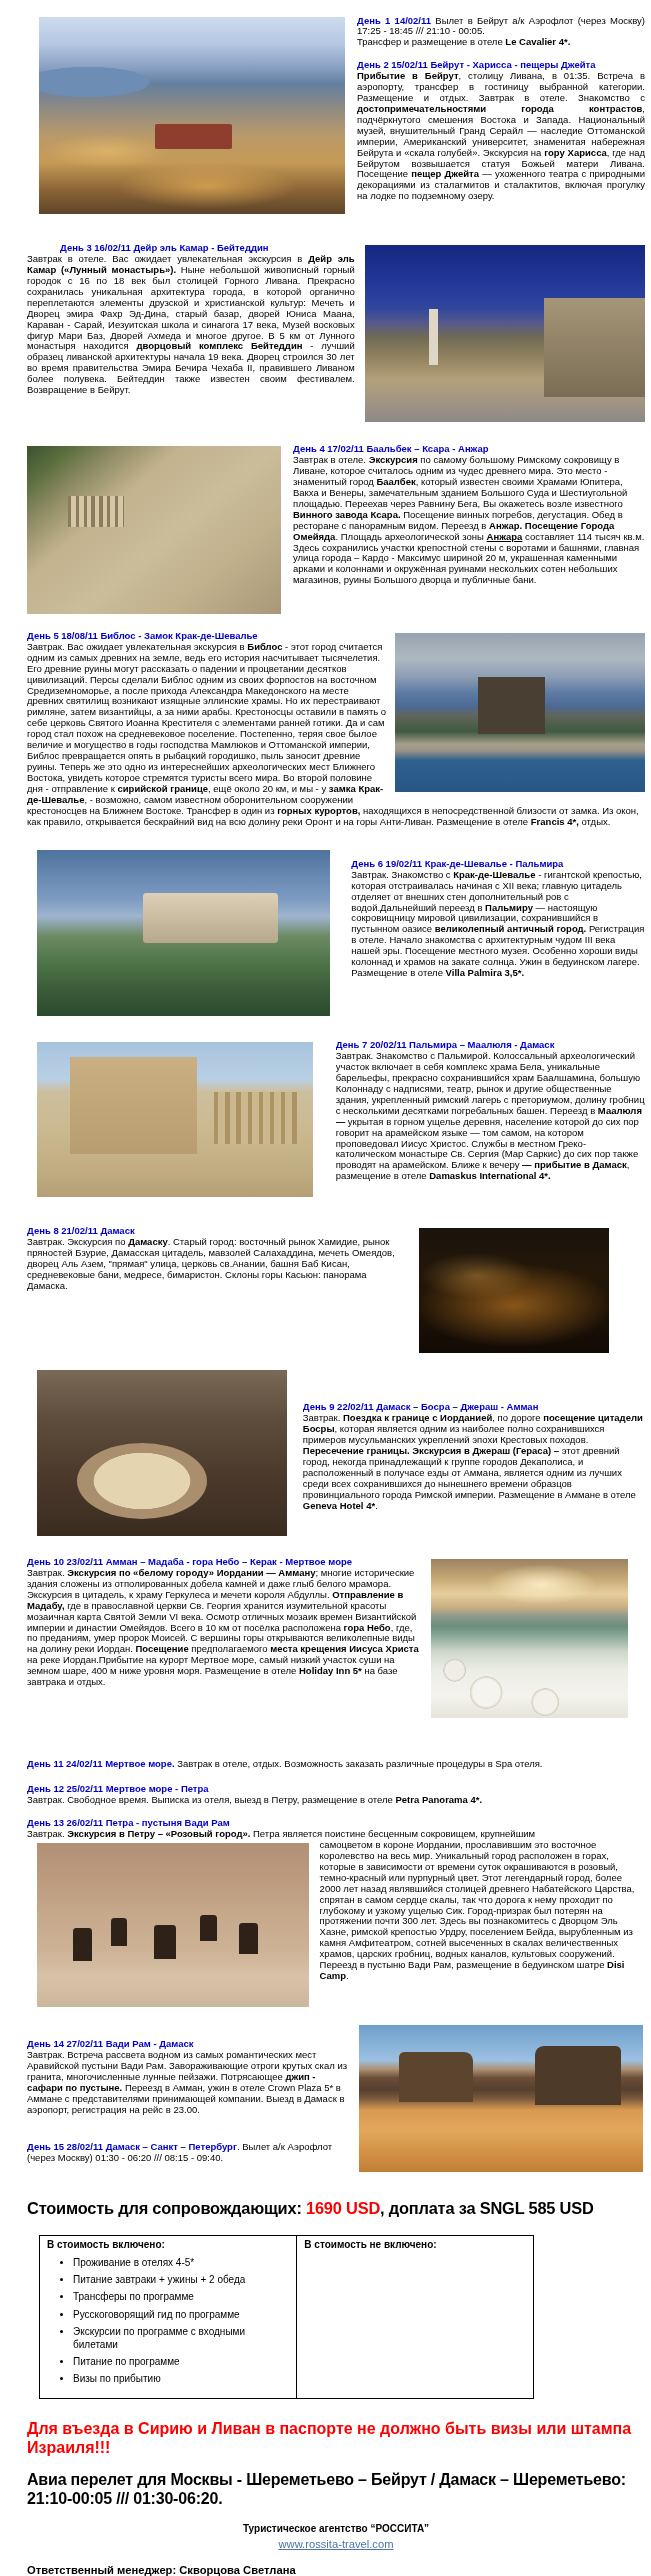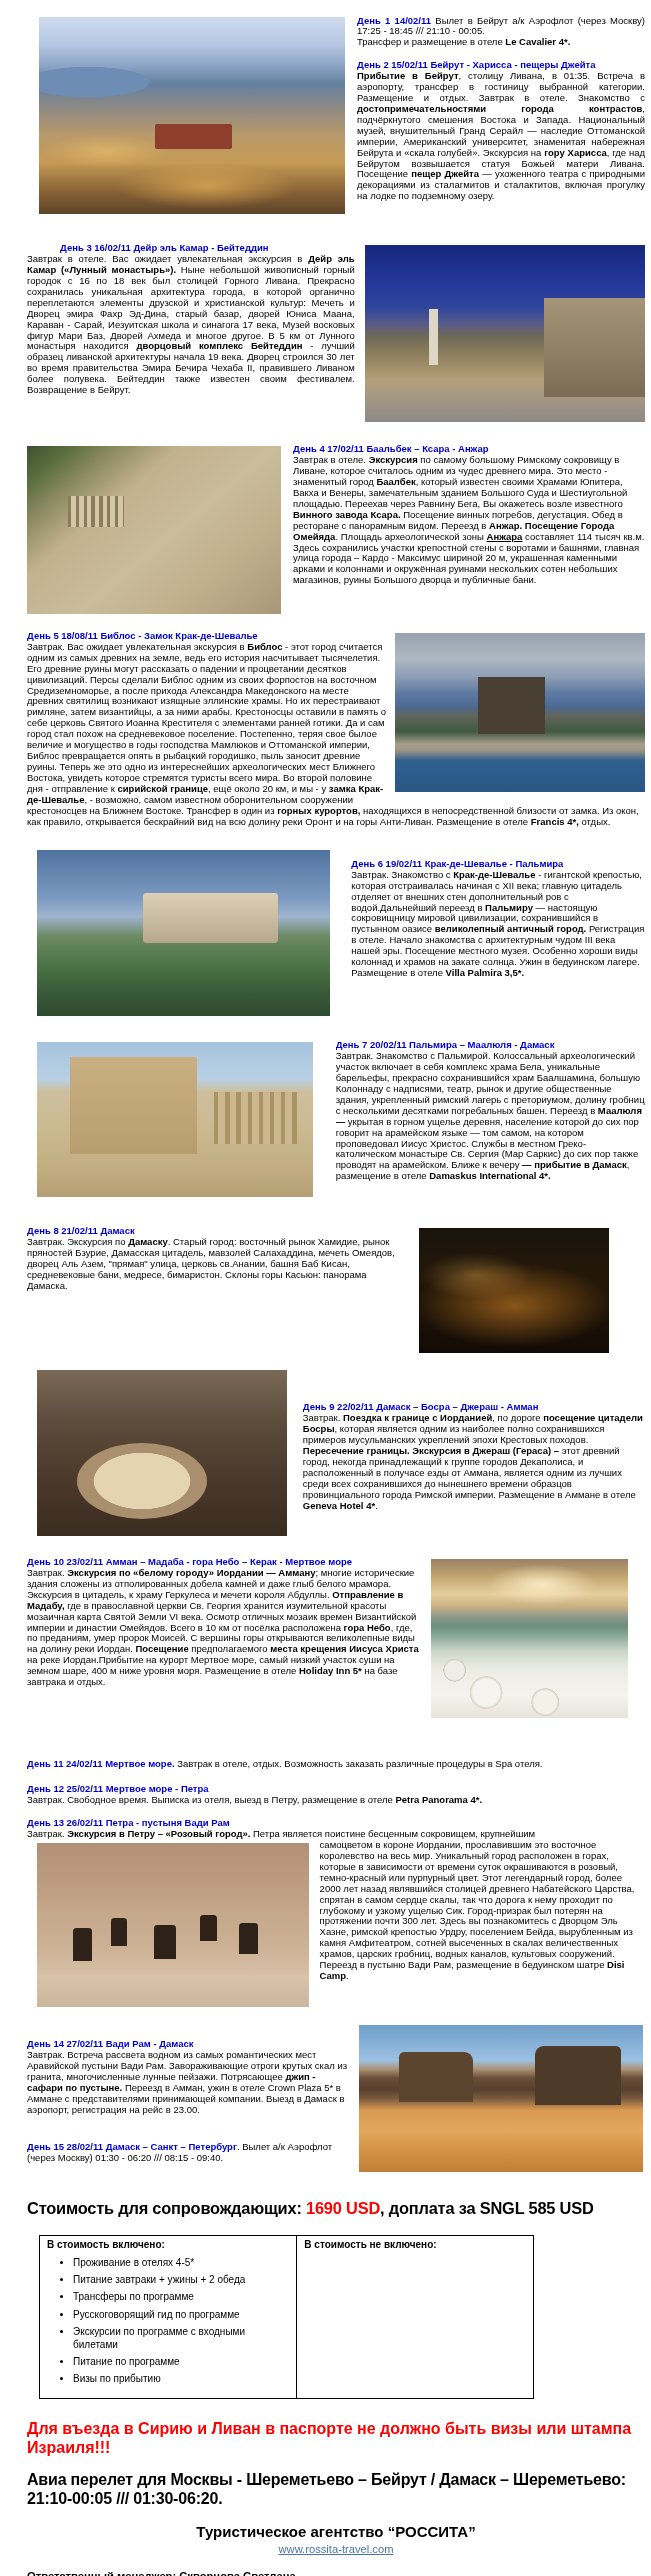--- a/index.html
+++ b/index.html
@@ -72,21 +72,21 @@
   .costs{width:495px;margin-left:12px;border:0.9px solid #000;display:flex;box-sizing:border-box;}
   .costs .cell{box-sizing:border-box;padding:3.4px 7px 8.6px 7px;font-size:10px;}
   .costs .cell.left{width:52%;}
   .costs .cell.right{width:48%;border-left:0.9px solid #000;}
   .costs h4{margin:0;font-size:10px;font-weight:bold;}
   .costs ul{margin:5.2px 0 0 26px;padding:0;}
   .costs li{margin-bottom:4.3px;line-height:1.3;}
   .warning{font-size:16px;font-weight:bold;color:#ff0000;}
   .flight-note{font-size:16px;font-weight:bold;letter-spacing:-0.2px;}
   .agency{text-align:center;}
-  .agency .name{font-size:15px;font-weight:bold;}
+  .agency .name{font-size:10px;font-weight:bold;}
   .agency .line{font-size:11.2px;color:#595959;margin-top:2.6px;}
   .agency a{color:#4a74ae;font-size:11.2px;}
   .manager{font-size:11.2px;font-weight:bold;}
   .manager .ind{margin-left:181px;margin-top:1.7px;}
 </style>
 </head>
 <body>
 
 <div class="page">
 

